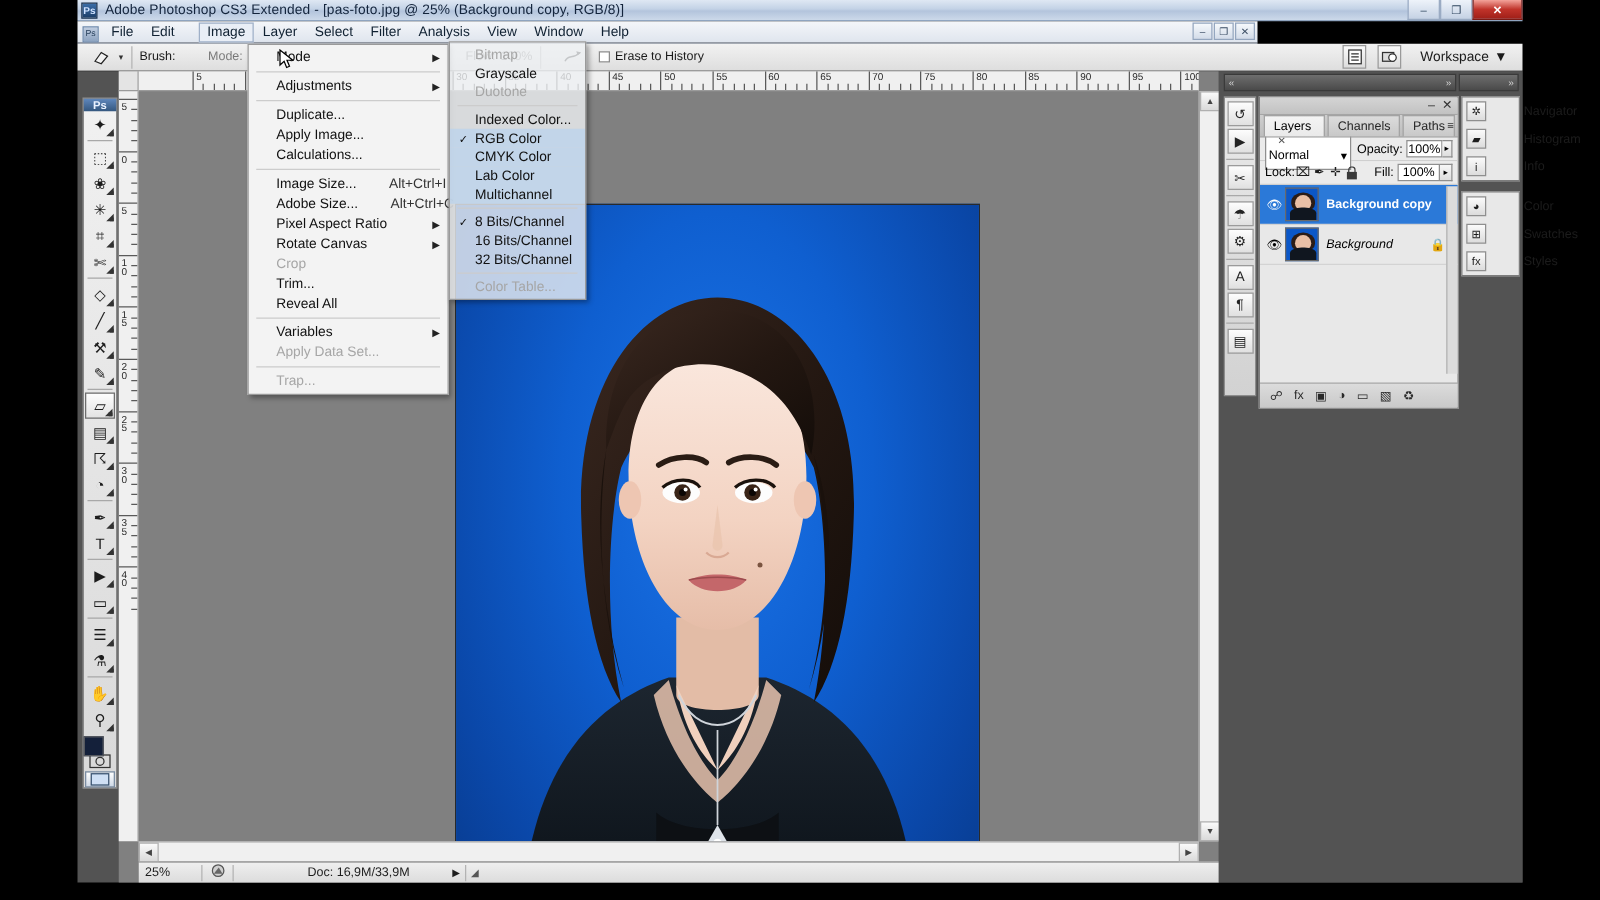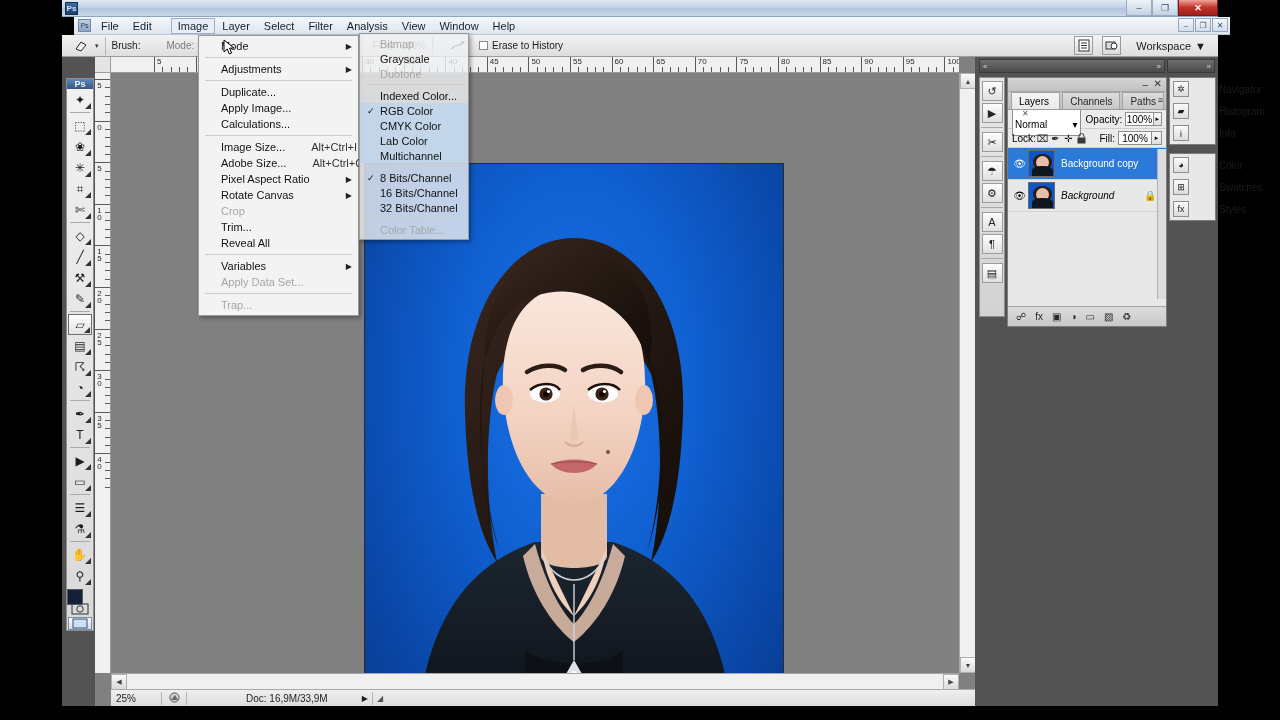--- a/index.html
+++ b/index.html
@@ -24,23 +24,23 @@
   .title-text{ margin-left:6px; font-size:11px; color:#13243c; white-space:nowrap; letter-spacing:0.1px;}
   .wincontrols{ position:absolute; right:0; top:0; height:17px; display:flex; }
   .wbtn{ width:26px;height:16px;margin-top:0;border:1px solid #9aabc3;border-top:none;
     background:linear-gradient(180deg,#eef3fa,#c5d2e4); display:flex;align-items:center;justify-content:center;
     font-size:9px;color:#30475f; }
   .wbtn.close{ width:40px; background:linear-gradient(180deg,#f3a39a,#c0332a 50%,#a01f18);
     color:#fff; border-color:#7d1a14; font-weight:bold;}
 
   
   .menubar{
-    position:absolute; left:12px; top:17px; width:1156px; height:18px;
+    position:absolute; left:0; top:17px; width:944px; height:18px;
     background:linear-gradient(180deg,#f4f6f9,#dfe5ee);
-    border-bottom:1px solid #b9c4d4; display:flex; align-items:center;
+    border-bottom:1px solid #b9c4d4; display:flex; align-items:flex-end;
   }
   .menu-icon{ width:13px;height:13px;margin-left:4px;margin-right:3px;
     background:linear-gradient(180deg,#c0cde0,#8ea4c1); border:1px solid #6f8aad;
     font-size:7px;color:#2b4straight;display:flex;align-items:center;justify-content:center;color:#28405c;}
   .mi{ padding:2px 7px; font-size:11px; color:#102132; cursor:default; }
   .mi.active{ background:#e9eef6; border:1px solid #9fb0c8; padding:1px 6px;margin-left:12px; }
   .docctrls{ position:absolute; right:2px; top:1px; display:flex; gap:1px;}
   .dbtn{ width:16px;height:14px;border:1px solid #94a6bf;background:linear-gradient(180deg,#f6f9fc,#d3dce9);
      display:flex;align-items:center;justify-content:center;font-size:8px;color:#3b4d64;}
 
@@ -163,21 +163,21 @@
      background:linear-gradient(180deg,#f7f7f7,#dedede);display:flex;align-items:center;justify-content:center;font-size:7px;}
   .lock-ic{ width:13px;height:13px;display:flex;align-items:center;justify-content:center;font-size:10px;color:#1c1c1c;}
   .layer{ display:flex; align-items:center; height:32px; padding:0 3px; border-bottom:1px solid #d3d3d3;}
   .layer.sel{ background:#2b79d8; color:#fff; }
   .eye{ width:17px; text-align:center; font-size:10px; }
   .thumb{ width:27px;height:27px;border:1px solid #6a6a6a;background:#0b57c8;position:relative;overflow:hidden;}
   .thumb .face{ position:absolute;left:7px;top:5px;width:13px;height:13px;border-radius:50%;background:#e8bfa6;}
   .thumb .hair{ position:absolute;left:4px;top:3px;width:19px;height:15px;border-radius:50% 50% 40% 40%;background:#2b1c17;}
   .thumb .body{ position:absolute;left:3px;bottom:0;width:21px;height:10px;border-radius:45% 45% 0 0;background:#10161f;}
   .lname{ margin-left:6px; font-size:10px; }
-  .lname.b{ font-weight:normal; }
+  .lname.b{ font-weight:bold; }
   .lname.i{ font-style:italic; }
   .lock-badge{ margin-left:auto; margin-right:6px; font-size:10px; color:#2a2a2a;}
   .lp-foot{ position:absolute; bottom:0; left:0; width:100%; height:20px;
      background:linear-gradient(180deg,#dcdcdc,#c9c9c9); border-top:1px solid #a5a5a5;
      display:flex; align-items:center; gap:9px; padding-left:8px; font-size:10px; color:#2a2a2a;}
   .lp-scroll{ position:absolute; right:0; top:71px; width:9px; height:150px; background:#dcdcdc;
      border-left:1px solid #b1b1b1;}
 
   
   .palgroup{ position:absolute; left:194px; width:47px; background:#e8e8e8;
@@ -207,20 +207,21 @@
      font-size:13px; color:#000; }
 </style>
 </head>
 <body>
 
 <div id="app">
  <div class="stage">
 
   <div class="titlebar">
     <div class="ps-badge">Ps</div>
+    <div class="title-text">Adobe Photoshop CS3 Extended - [pas-foto.jpg @ 25% (Background copy, RGB/8)]</div>
     <div class="wincontrols">
       <div class="wbtn">–</div>
       <div class="wbtn">❐</div>
       <div class="wbtn close">✕</div>
     </div>
   </div>
 
   <div class="menubar">
     <div class="menu-icon">Ps</div>
     <div class="mi">File</div>

